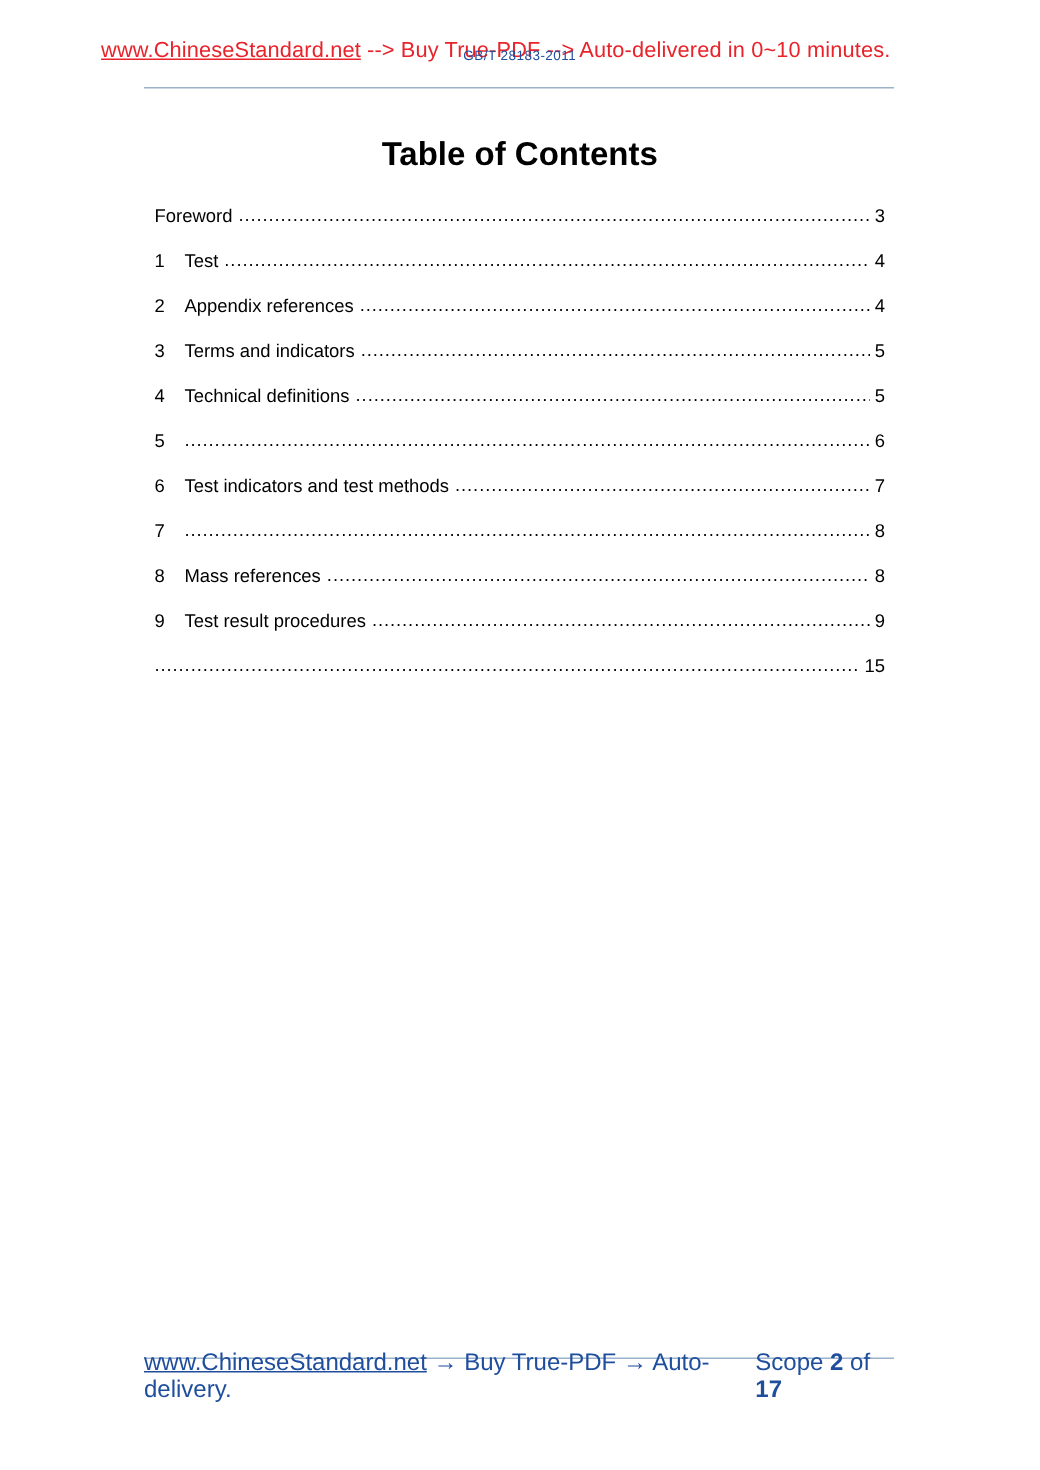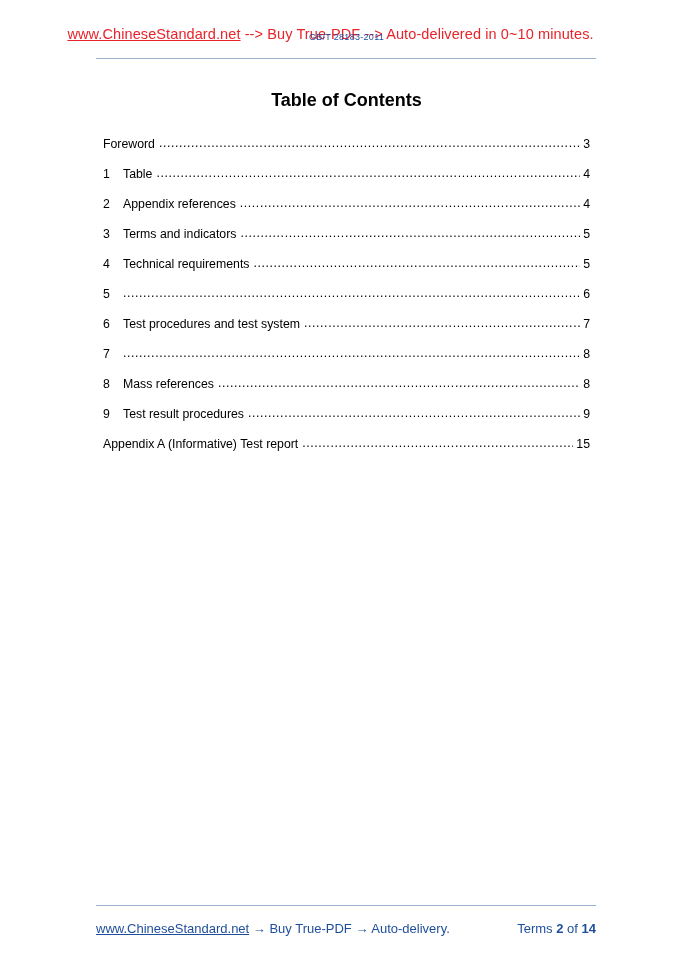--- a/index.html
+++ b/index.html
@@ -55,21 +55,21 @@
     border-top: 1px solid #9bb2cc;
   }
 
   
   .doc-title {
     position: absolute;
     top: 90px;
     left: 0;
     width: 693px;
     text-align: center;
-    font-size: 18px;
+    font-size: 22px;
     font-weight: bold;
     color: #000;
   }
 
   
   .toc {
     position: absolute;
     top: 137px;
     left: 103px;
     width: 487px;
@@ -119,21 +119,21 @@
     border-top: 1px solid #9bb2cc;
   }
   .footer {
     position: absolute;
     bottom: 44px;
     left: 96px;
     width: 500px;
     display: flex;
     align-items: baseline;
     justify-content: space-between;
-    font-size: 13px;
+    font-size: 16px;
     color: #1f4e9c;
   }
   .footer-left .f-link {
     text-decoration: underline;
     color: #1f4e9c;
   }
   .footer-left .f-plain {
     color: #1f4e9c;
     text-decoration: none;
   }
@@ -162,55 +162,55 @@
   <div class="toc">
 
     <div class="toc-row no-num">
       <span class="toc-label">Foreword</span>
       <span class="toc-dots">........................................................................................................................................................</span>
       <span class="toc-page">3</span>
     </div>
 
     <div class="toc-row">
       <span class="toc-num">1</span>
-      <span class="toc-label">Table</span>
+      <span class="toc-label">Test</span>
       <span class="toc-dots">........................................................................................................................................................</span>
       <span class="toc-page">4</span>
     </div>
 
     <div class="toc-row">
       <span class="toc-num">2</span>
       <span class="toc-label">Appendix references</span>
       <span class="toc-dots">........................................................................................................................................................</span>
       <span class="toc-page">4</span>
     </div>
 
     <div class="toc-row">
       <span class="toc-num">3</span>
       <span class="toc-label">Terms and indicators</span>
       <span class="toc-dots">........................................................................................................................................................</span>
       <span class="toc-page">5</span>
     </div>
 
     <div class="toc-row">
       <span class="toc-num">4</span>
-      <span class="toc-label">Technical requirements</span>
+      <span class="toc-label">Technical definitions</span>
       <span class="toc-dots">........................................................................................................................................................</span>
       <span class="toc-page">5</span>
     </div>
 
     <div class="toc-row">
       <span class="toc-num">5</span>
       <span class="toc-dots">........................................................................................................................................................</span>
       <span class="toc-page">6</span>
     </div>
 
     <div class="toc-row">
       <span class="toc-num">6</span>
-      <span class="toc-label">Test procedures and test system</span>
+      <span class="toc-label">Test indicators and test methods</span>
       <span class="toc-dots">........................................................................................................................................................</span>
       <span class="toc-page">7</span>
     </div>
 
     <div class="toc-row">
       <span class="toc-num">7</span>
       <span class="toc-dots">........................................................................................................................................................</span>
       <span class="toc-page">8</span>
     </div>
 
@@ -222,34 +222,33 @@
     </div>
 
     <div class="toc-row">
       <span class="toc-num">9</span>
       <span class="toc-label">Test result procedures</span>
       <span class="toc-dots">........................................................................................................................................................</span>
       <span class="toc-page">9</span>
     </div>
 
     <div class="toc-row no-num">
-      <span class="toc-label">Appendix A (Informative) Test report</span>
       <span class="toc-dots">........................................................................................................................................................</span>
       <span class="toc-page">15</span>
     </div>
 
   </div>
 
   <div class="footer-rule"></div>
 
   <div class="footer">
     <div class="footer-left">
       <span class="f-link">www.ChineseStandard.net</span><span class="f-plain"> → Buy True-PDF → Auto-delivery.</span>
     </div>
     <div class="footer-right">
-      <span>Terms</span>
+      <span>Scope</span>
       <b>2</b>
       <span>of</span>
-      <b>14</b>
+      <b>17</b>
     </div>
   </div>
 
 </div>
 
 </body></html>

